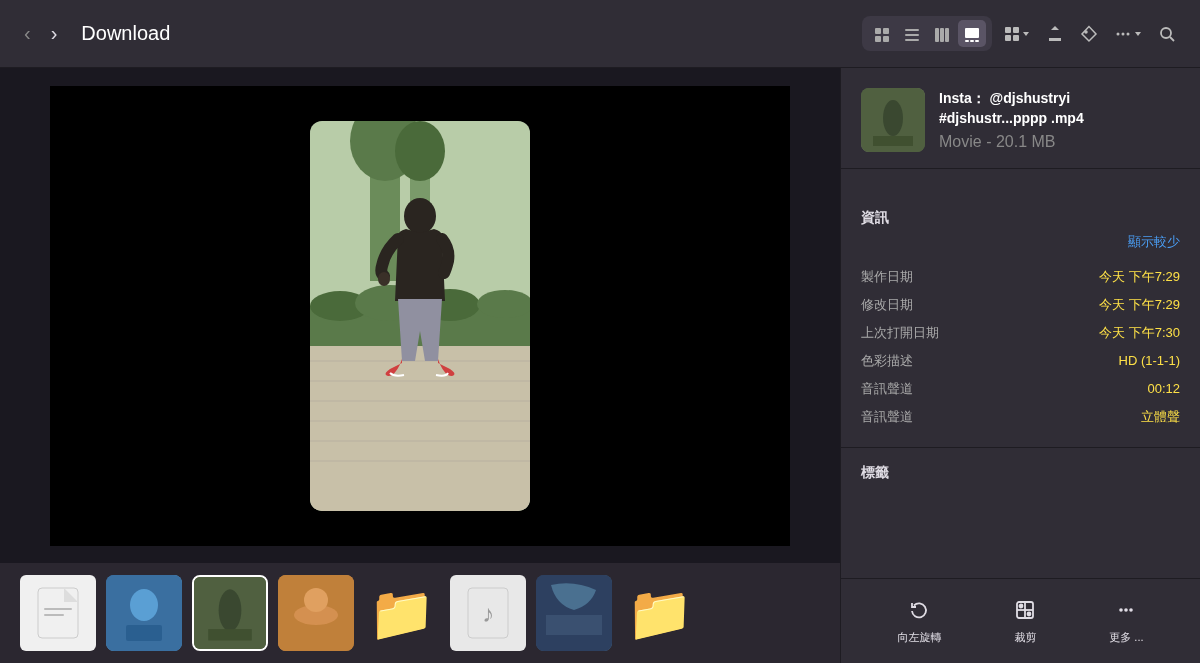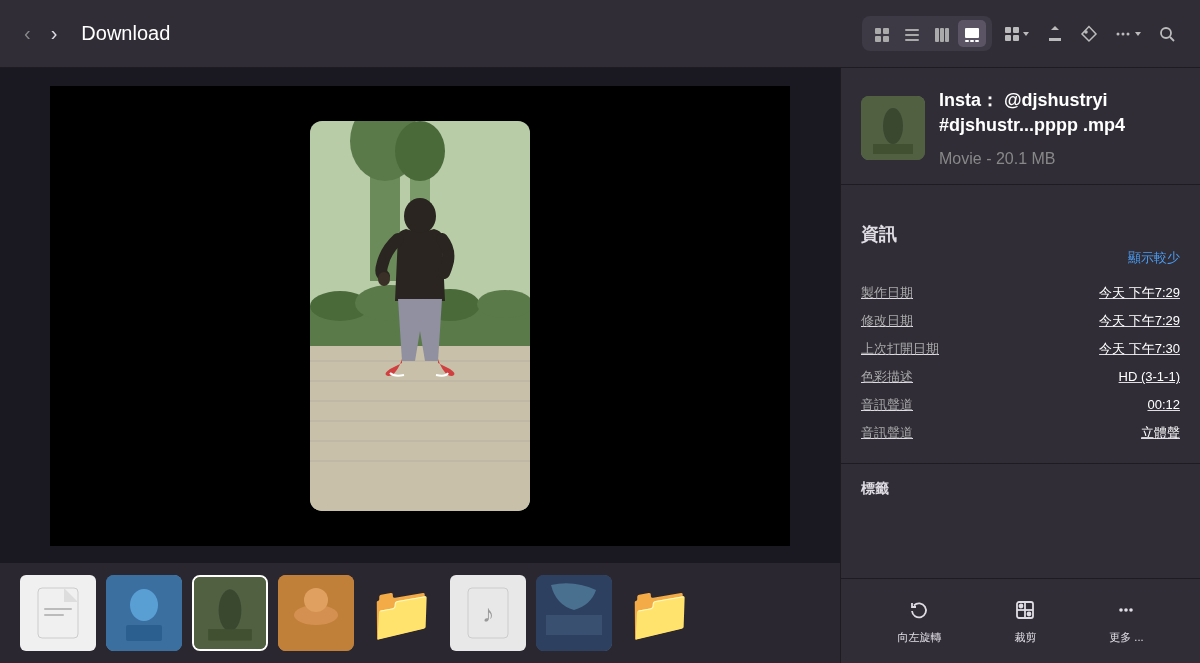--- a/index.html
+++ b/index.html
@@ -199,68 +199,67 @@
       flex-shrink: 0;
       overflow: hidden;
       display: flex;
       align-items: center;
       justify-content: center;
     }
     .file-info-text {
       flex: 1;
     }
     .file-name {
-      font-size: 18px;
+      font-size: 14px;
       font-weight: 600;
       color: #fff;
       line-height: 1.4;
-      margin-bottom: 12px;
+      margin-bottom: 4px;
     }
     .file-meta {
       font-size: 16px;
       color: #888;
     }
 
     
     .info-section {
       padding: 16px 20px;
       border-bottom: 1px solid #1e1c22;
     }
     .info-header {
       display: flex;
       justify-content: space-between;
       align-items: center;
       margin-bottom: 12px;
     }
     .info-label {
-      font-size: 18px;
+      font-size: 14px;
       font-weight: 600;
       color: #e0dde5;
     }
     .info-link {
       font-size: 13px;
       color: #4a9ef5;
       cursor: pointer;
       margin-top: 48px;
     }
     .info-row {
       display: flex;
       justify-content: space-between;
       align-items: baseline;
       padding: 5px 0;
-      text-decoration: underline;
     }
     .info-key {
       font-size: 13px;
       color: #aaa;
       flex-shrink: 0;
     }
     .info-val {
       font-size: 13px;
-      color: #ffffff;
+      color: #fde047;
       text-align: right;
       word-break: break-all;
     }
 
     
     .tags-section {
       padding: 16px 20px;
     }
     .tags-label {
       font-size: 14px;
@@ -529,21 +528,21 @@
           <div class="info-row">
       <span class="info-key">修改日期</span>
       <span class="info-val">今天 下午7:29</span>
     </div>
           <div class="info-row">
       <span class="info-key">上次打開日期</span>
       <span class="info-val">今天 下午7:30</span>
     </div>
           <div class="info-row">
       <span class="info-key">色彩描述</span>
-      <span class="info-val">HD (3-1-1)</span>
+      <span class="info-val">HD (1-1-1)</span>
     </div>
           <div class="info-row">
       <span class="info-key">音訊聲道</span>
       <span class="info-val">00:12</span>
     </div>
           <div class="info-row">
       <span class="info-key">音訊聲道</span>
       <span class="info-val">立體聲</span>
     </div>
         </div>

